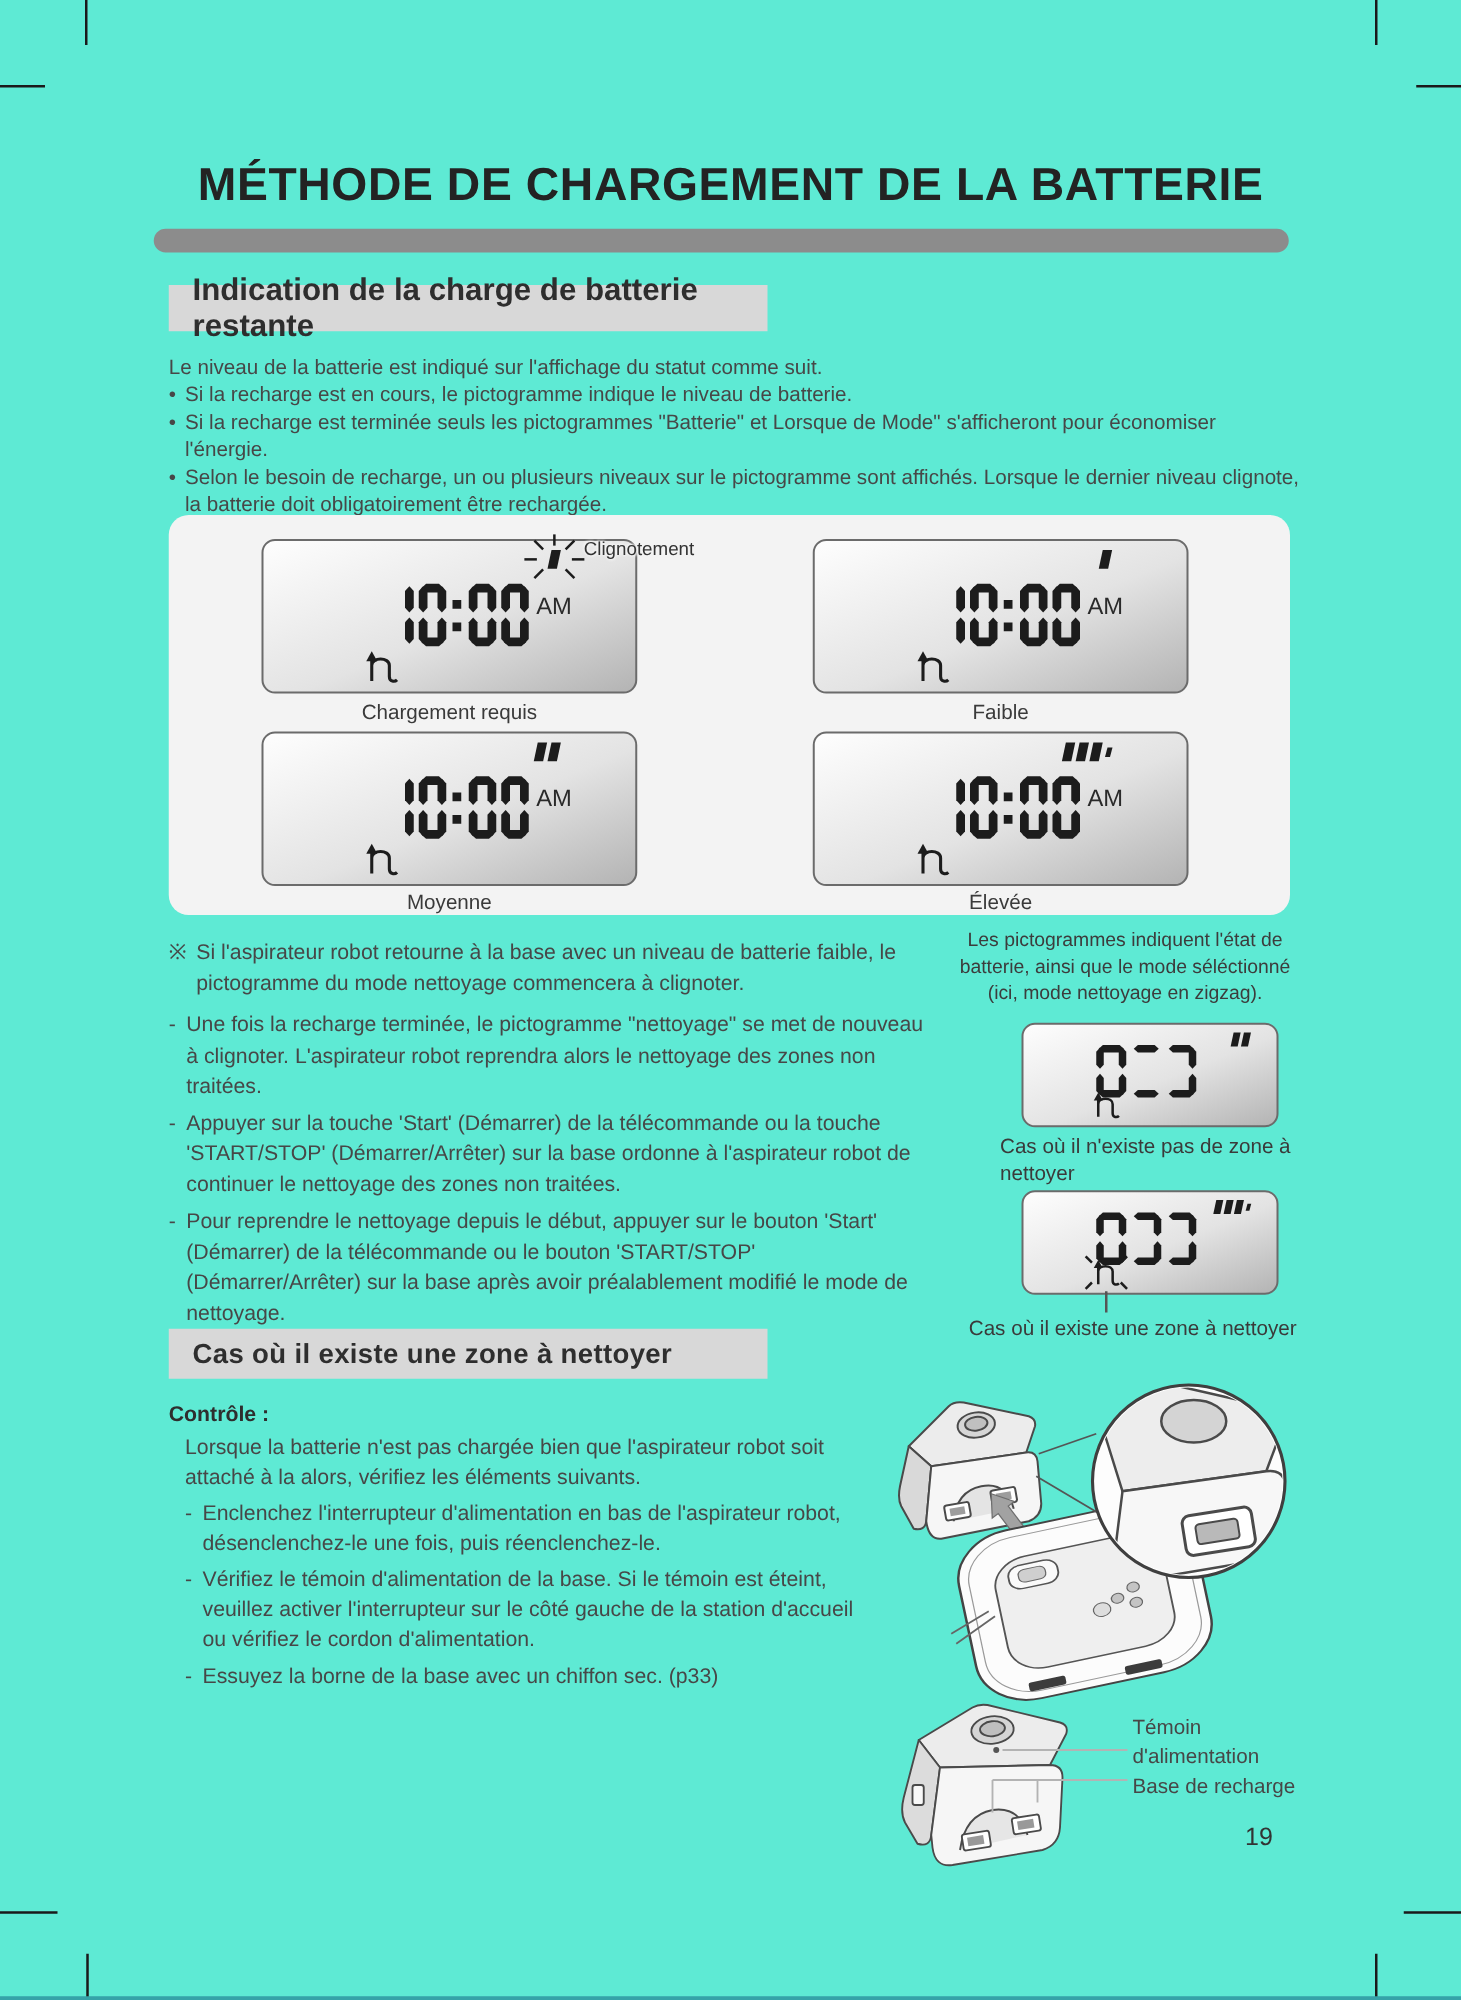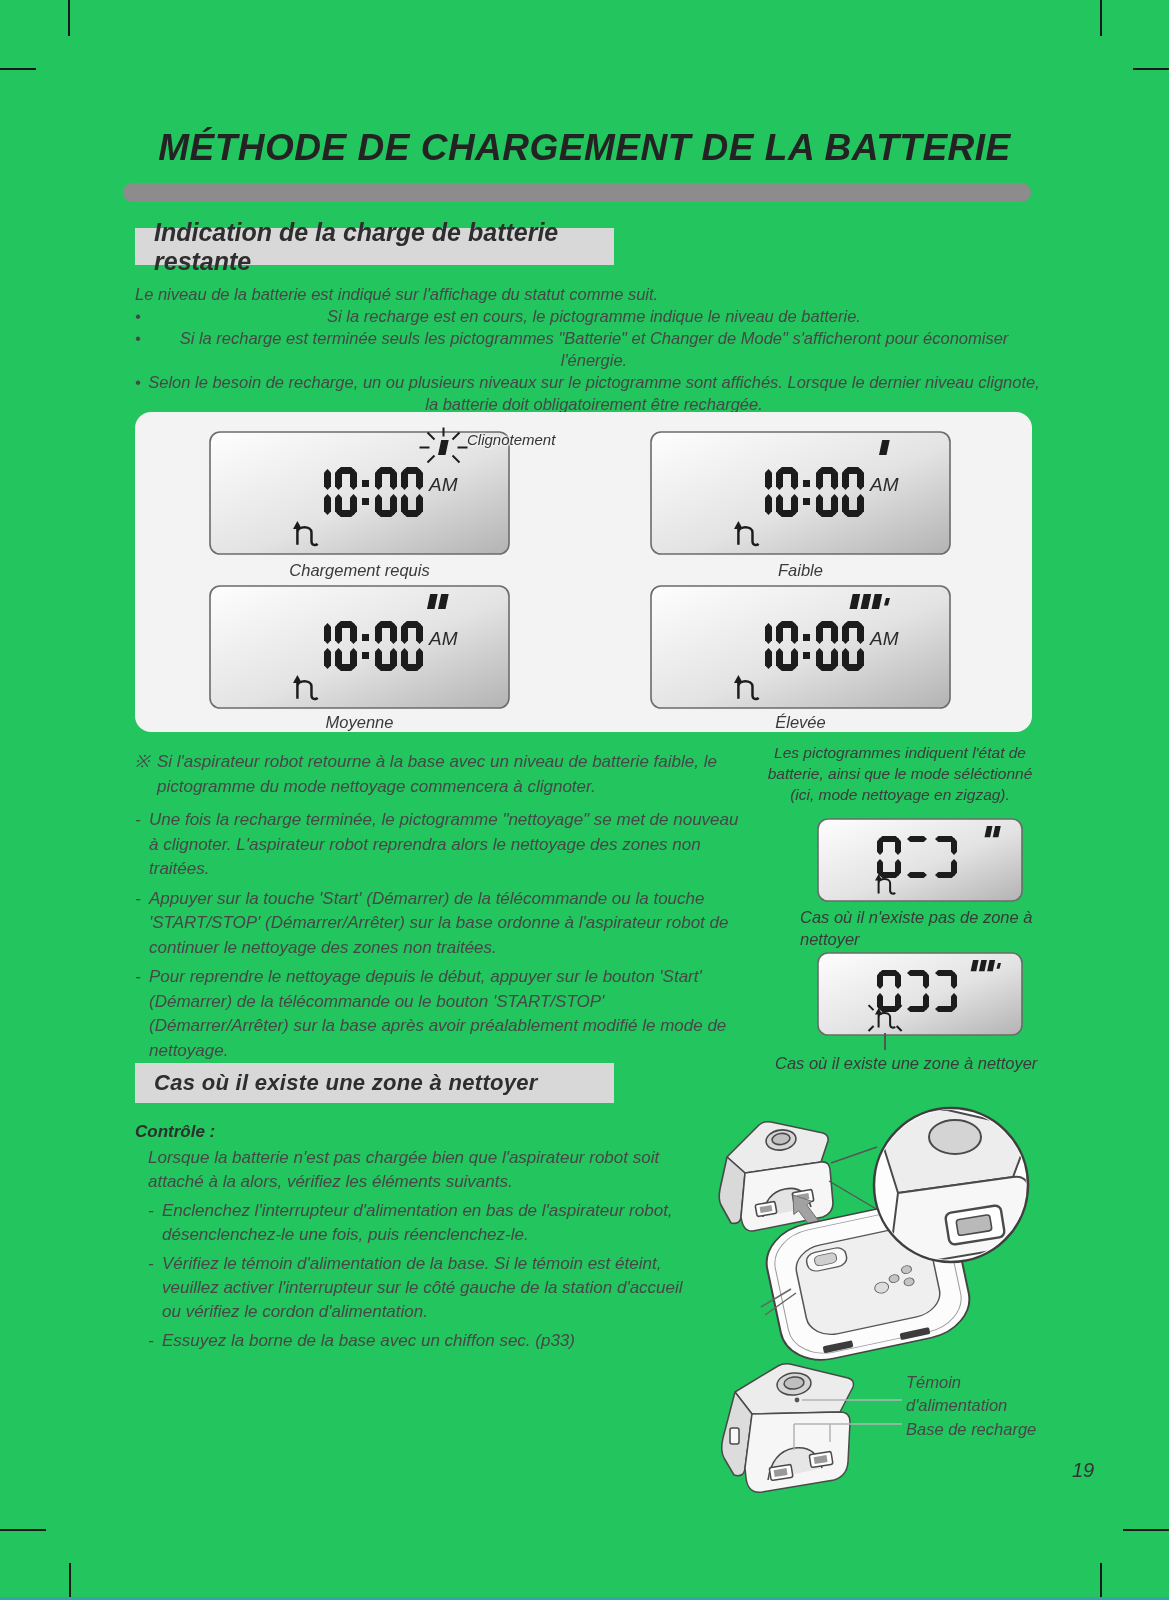--- a/index.html
+++ b/index.html
@@ -1,31 +1,31 @@
 <!DOCTYPE html>
 <html><head>
 <meta charset="utf-8">
 <style>
   html,body{margin:0;padding:0;background:#fff;}
-  .page{position:relative;width:1169px;height:1600px;background:#22c55e;
-        font-family:"Liberation Sans",sans-serif;color:#4a4a4a;overflow:hidden;font-style:italic;}
+  .page{position:relative;width:1169px;height:1600px;background:#5eead4;
+        font-family:"Liberation Sans",sans-serif;color:#4a4a4a;overflow:hidden;}
   .abs{position:absolute;}
   .crop{position:absolute;background:#1a1a1a;}
   .teal-line{position:absolute;left:0;top:1597px;width:1169px;height:3px;background:#35a3a8;}
   .title{position:absolute;left:0;top:127px;width:100%;text-align:center;
          font-size:37px;font-weight:bold;letter-spacing:.5px;color:#232323;}
   .graybar{position:absolute;left:123px;top:183px;width:908px;height:19px;
            background:#8c8c8c;border-radius:10px;}
   .sec{position:absolute;background:#d8d8d8;display:flex;align-items:center;
        padding-left:19px;font-weight:bold;color:#2e2e2e;box-sizing:border-box;}
   .sec1{left:135px;top:228px;width:479px;height:37px;font-size:25px;}
   .sec2{left:135px;top:1063px;width:479px;height:40px;font-size:22px;letter-spacing:.3px;}
   .intro{position:absolute;left:135px;top:283px;width:905px;font-size:16.5px;
          line-height:22px;color:#474747;}
-  .bullet{position:relative;padding-left:13px;text-align:center;}
+  .bullet{position:relative;padding-left:13px;}
   .bullet::before{content:"•";position:absolute;left:0;}
   .panel{position:absolute;left:135px;top:412px;width:897px;height:320px;
          background:#f3f3f3;border-radius:16px;}
   .lcd{position:absolute;}
   .lcd svg{overflow:visible;display:block;}
   .lcd-label{position:absolute;text-align:center;font-size:16.5px;color:#3a3a3a;}
   .callout{position:absolute;left:467px;top:431px;font-size:15px;color:#333;
            text-shadow:0 0 2px #f3f3f3,0 0 3px #f3f3f3,1px 1px 2px #f3f3f3,-1px -1px 2px #f3f3f3;}
   .notes{position:absolute;left:135px;top:750px;width:608px;font-size:17px;
          line-height:24.5px;color:#474747;}
@@ -35,21 +35,21 @@
   .ditem::before{content:"-";position:absolute;left:0;}
   .sb-caption{position:absolute;left:757px;top:742px;width:286px;text-align:center;
               font-size:15.5px;line-height:21px;color:#3c3c3c;}
   .slabel{position:absolute;font-size:16.5px;line-height:22px;color:#3a3a3a;}
   .pointer-line{position:absolute;left:884px;top:1033px;width:2px;height:17px;background:#555;}
   .controle{position:absolute;left:135px;top:1120px;width:565px;font-size:17px;
             line-height:24px;color:#474747;}
   .controle .h{font-weight:bold;color:#2e2e2e;margin-bottom:2px;}
   .controle .body{padding-left:13px;}
   .ill-label{position:absolute;font-size:16.5px;color:#474747;line-height:23px;}
-  .pagenum{position:absolute;left:1072px;top:1459px;font-size:20px;color:#333;}
+  .pagenum{position:absolute;left:996px;top:1459px;font-size:20px;color:#333;}
 </style>
 </head>
 <body>
 
 <div class="page">
 
   <div class="crop" style="left:68px;top:0;width:2px;height:36px"></div>
   <div class="crop" style="left:0;top:68px;width:36px;height:2px"></div>
   <div class="crop" style="left:1100px;top:0;width:2px;height:36px"></div>
   <div class="crop" style="left:1133px;top:68px;width:36px;height:2px"></div>
@@ -60,21 +60,21 @@
   <div class="teal-line"></div>
 
   <div class="title">MÉTHODE DE CHARGEMENT DE LA BATTERIE</div>
   <div class="graybar"></div>
 
   <div class="sec sec1">Indication de la charge de batterie restante</div>
 
   <div class="intro">
     <div>Le niveau de la batterie est indiqué sur l'affichage du statut comme suit.</div>
     <div class="bullet">Si la recharge est en cours, le pictogramme indique le niveau de batterie.</div>
-    <div class="bullet">Si la recharge est terminée seuls les pictogrammes "Batterie" et Changer de Mode" s'afficheront pour économiser l'énergie.</div>
+    <div class="bullet">Si la recharge est terminée seuls les pictogrammes "Batterie" et Lorsque de Mode" s'afficheront pour économiser l'énergie.</div>
     <div class="bullet">Selon le besoin de recharge, un ou plusieurs niveaux sur le pictogramme sont affichés. Lorsque le dernier niveau clignote, la batterie doit obligatoirement être rechargée.</div>
   </div>
 
   <div class="panel"></div>
 
   <div class="lcd" style="left:209px;top:431px">
     <svg width="301" height="124" viewBox="0 0 301 124">
         <defs>
           <linearGradient id="lg0" x1="0" y1="0" x2="1" y2="1">
             <stop offset="0" stop-color="#fefefe"></stop>

